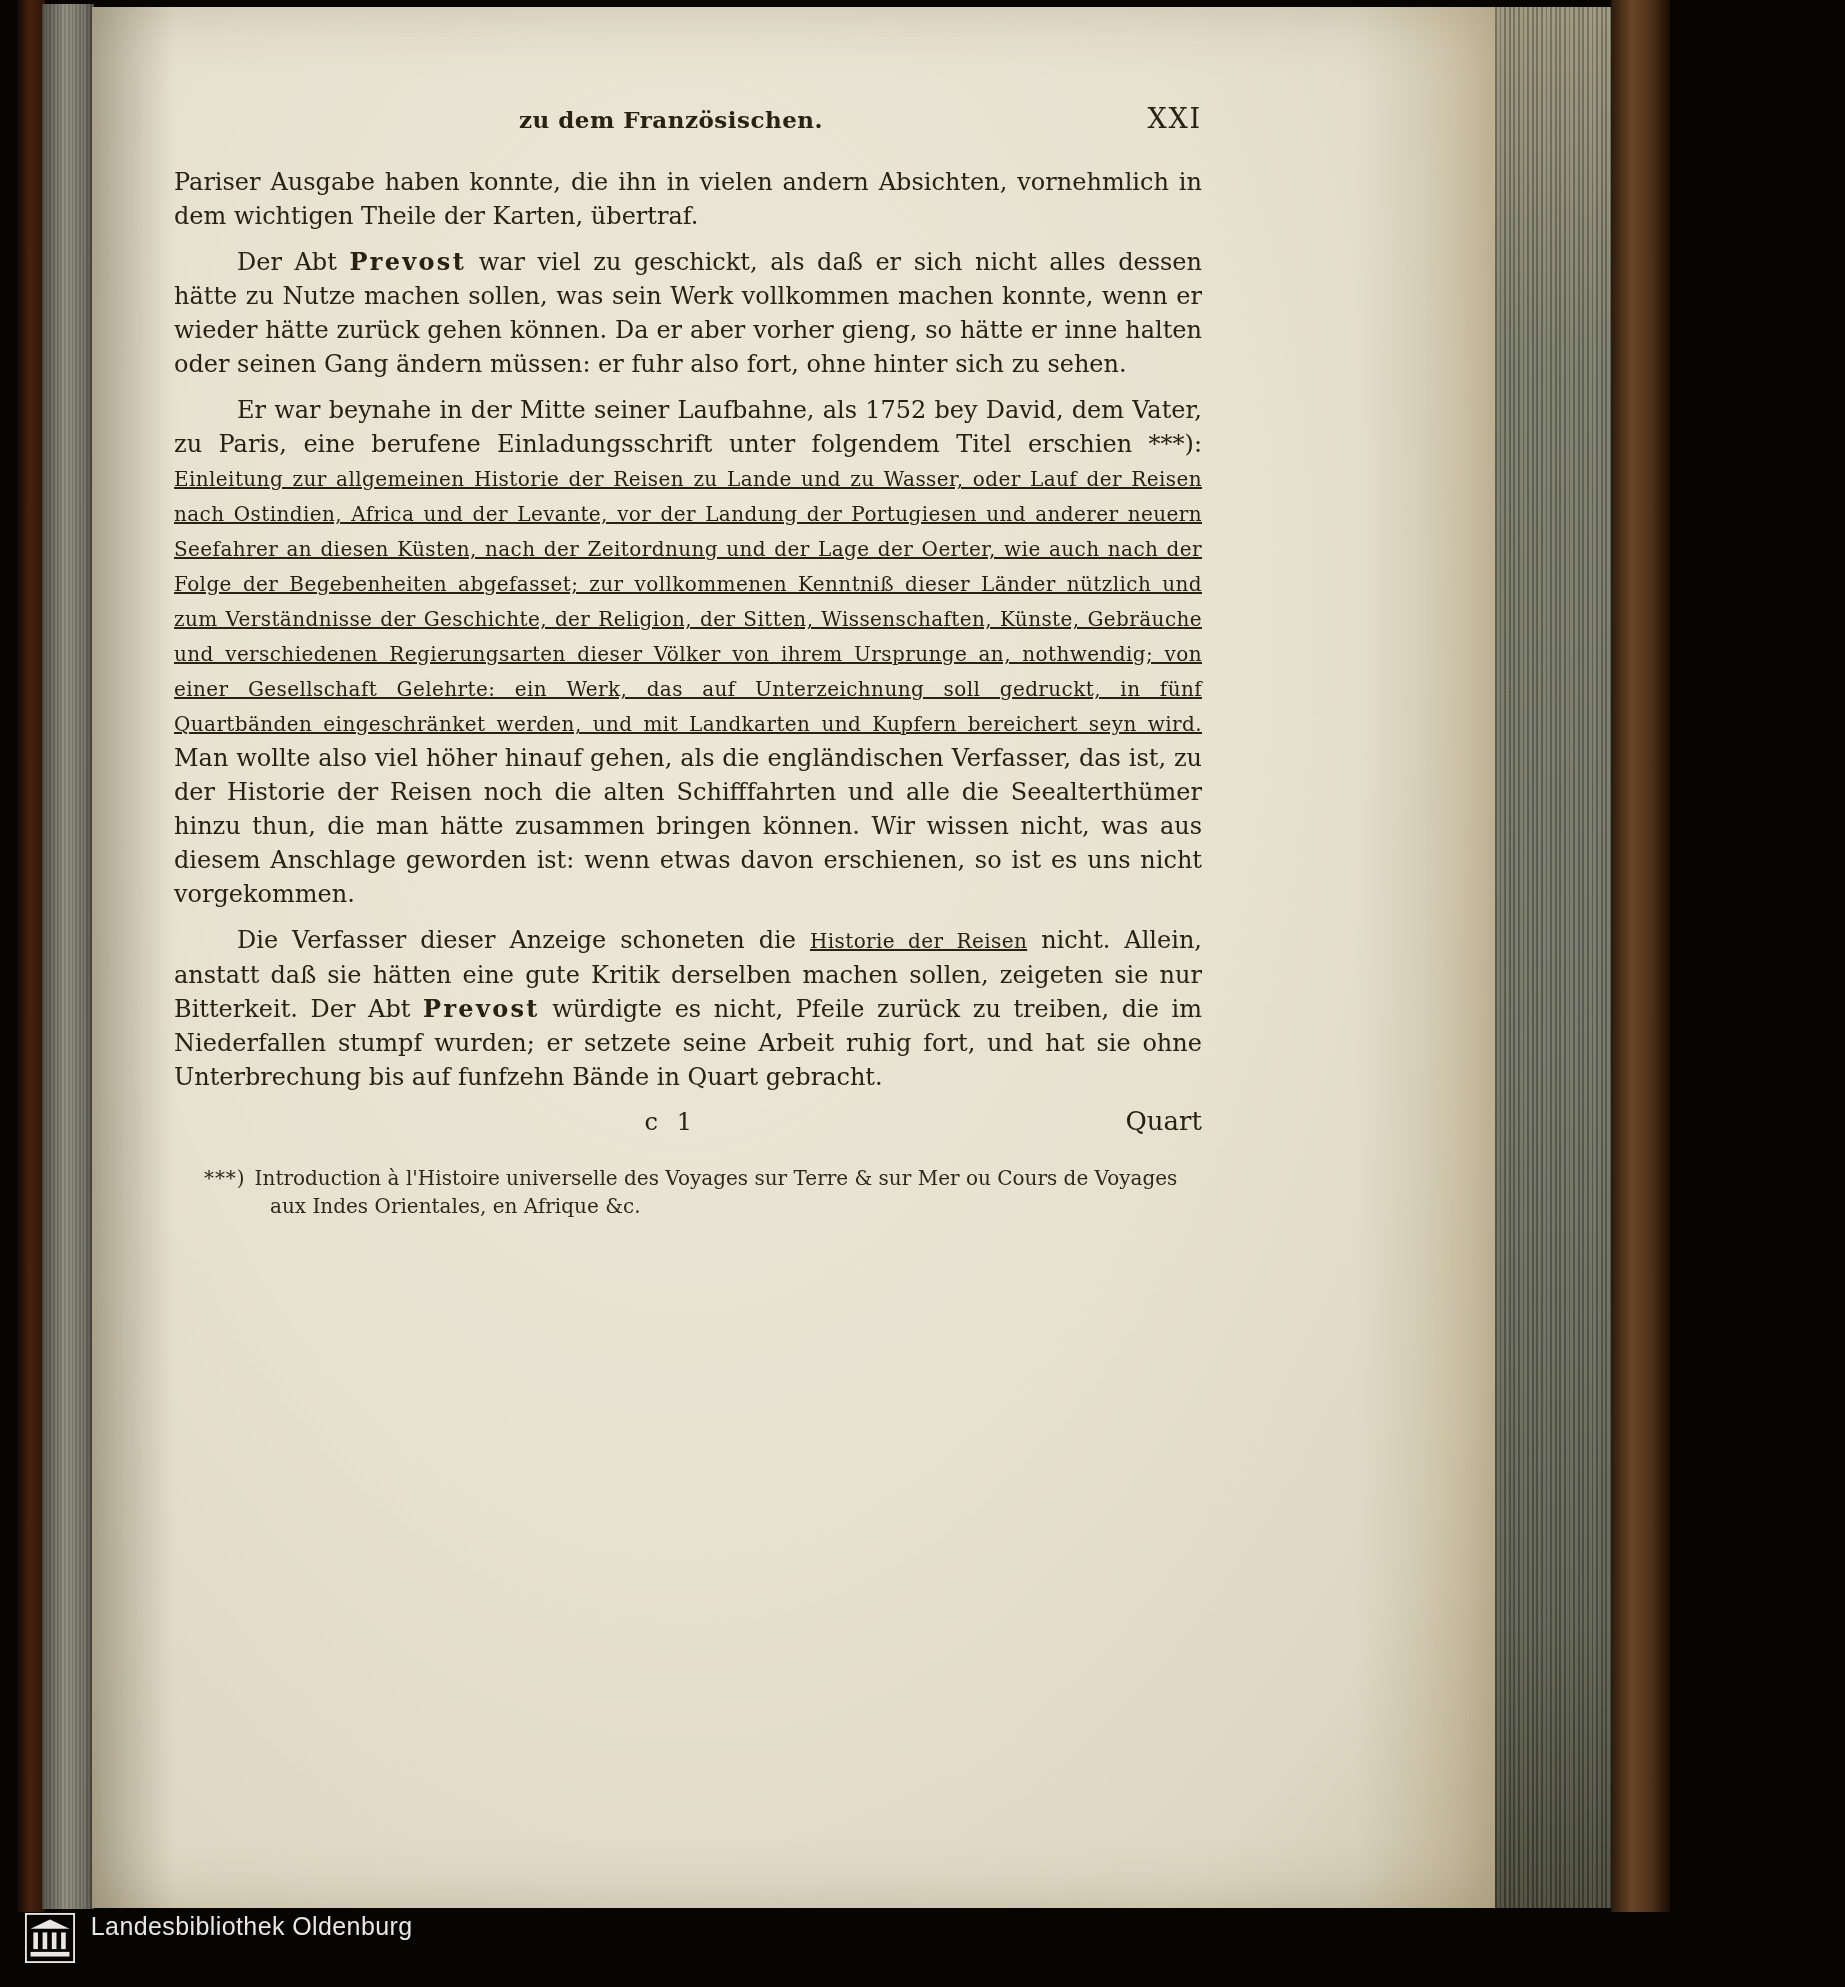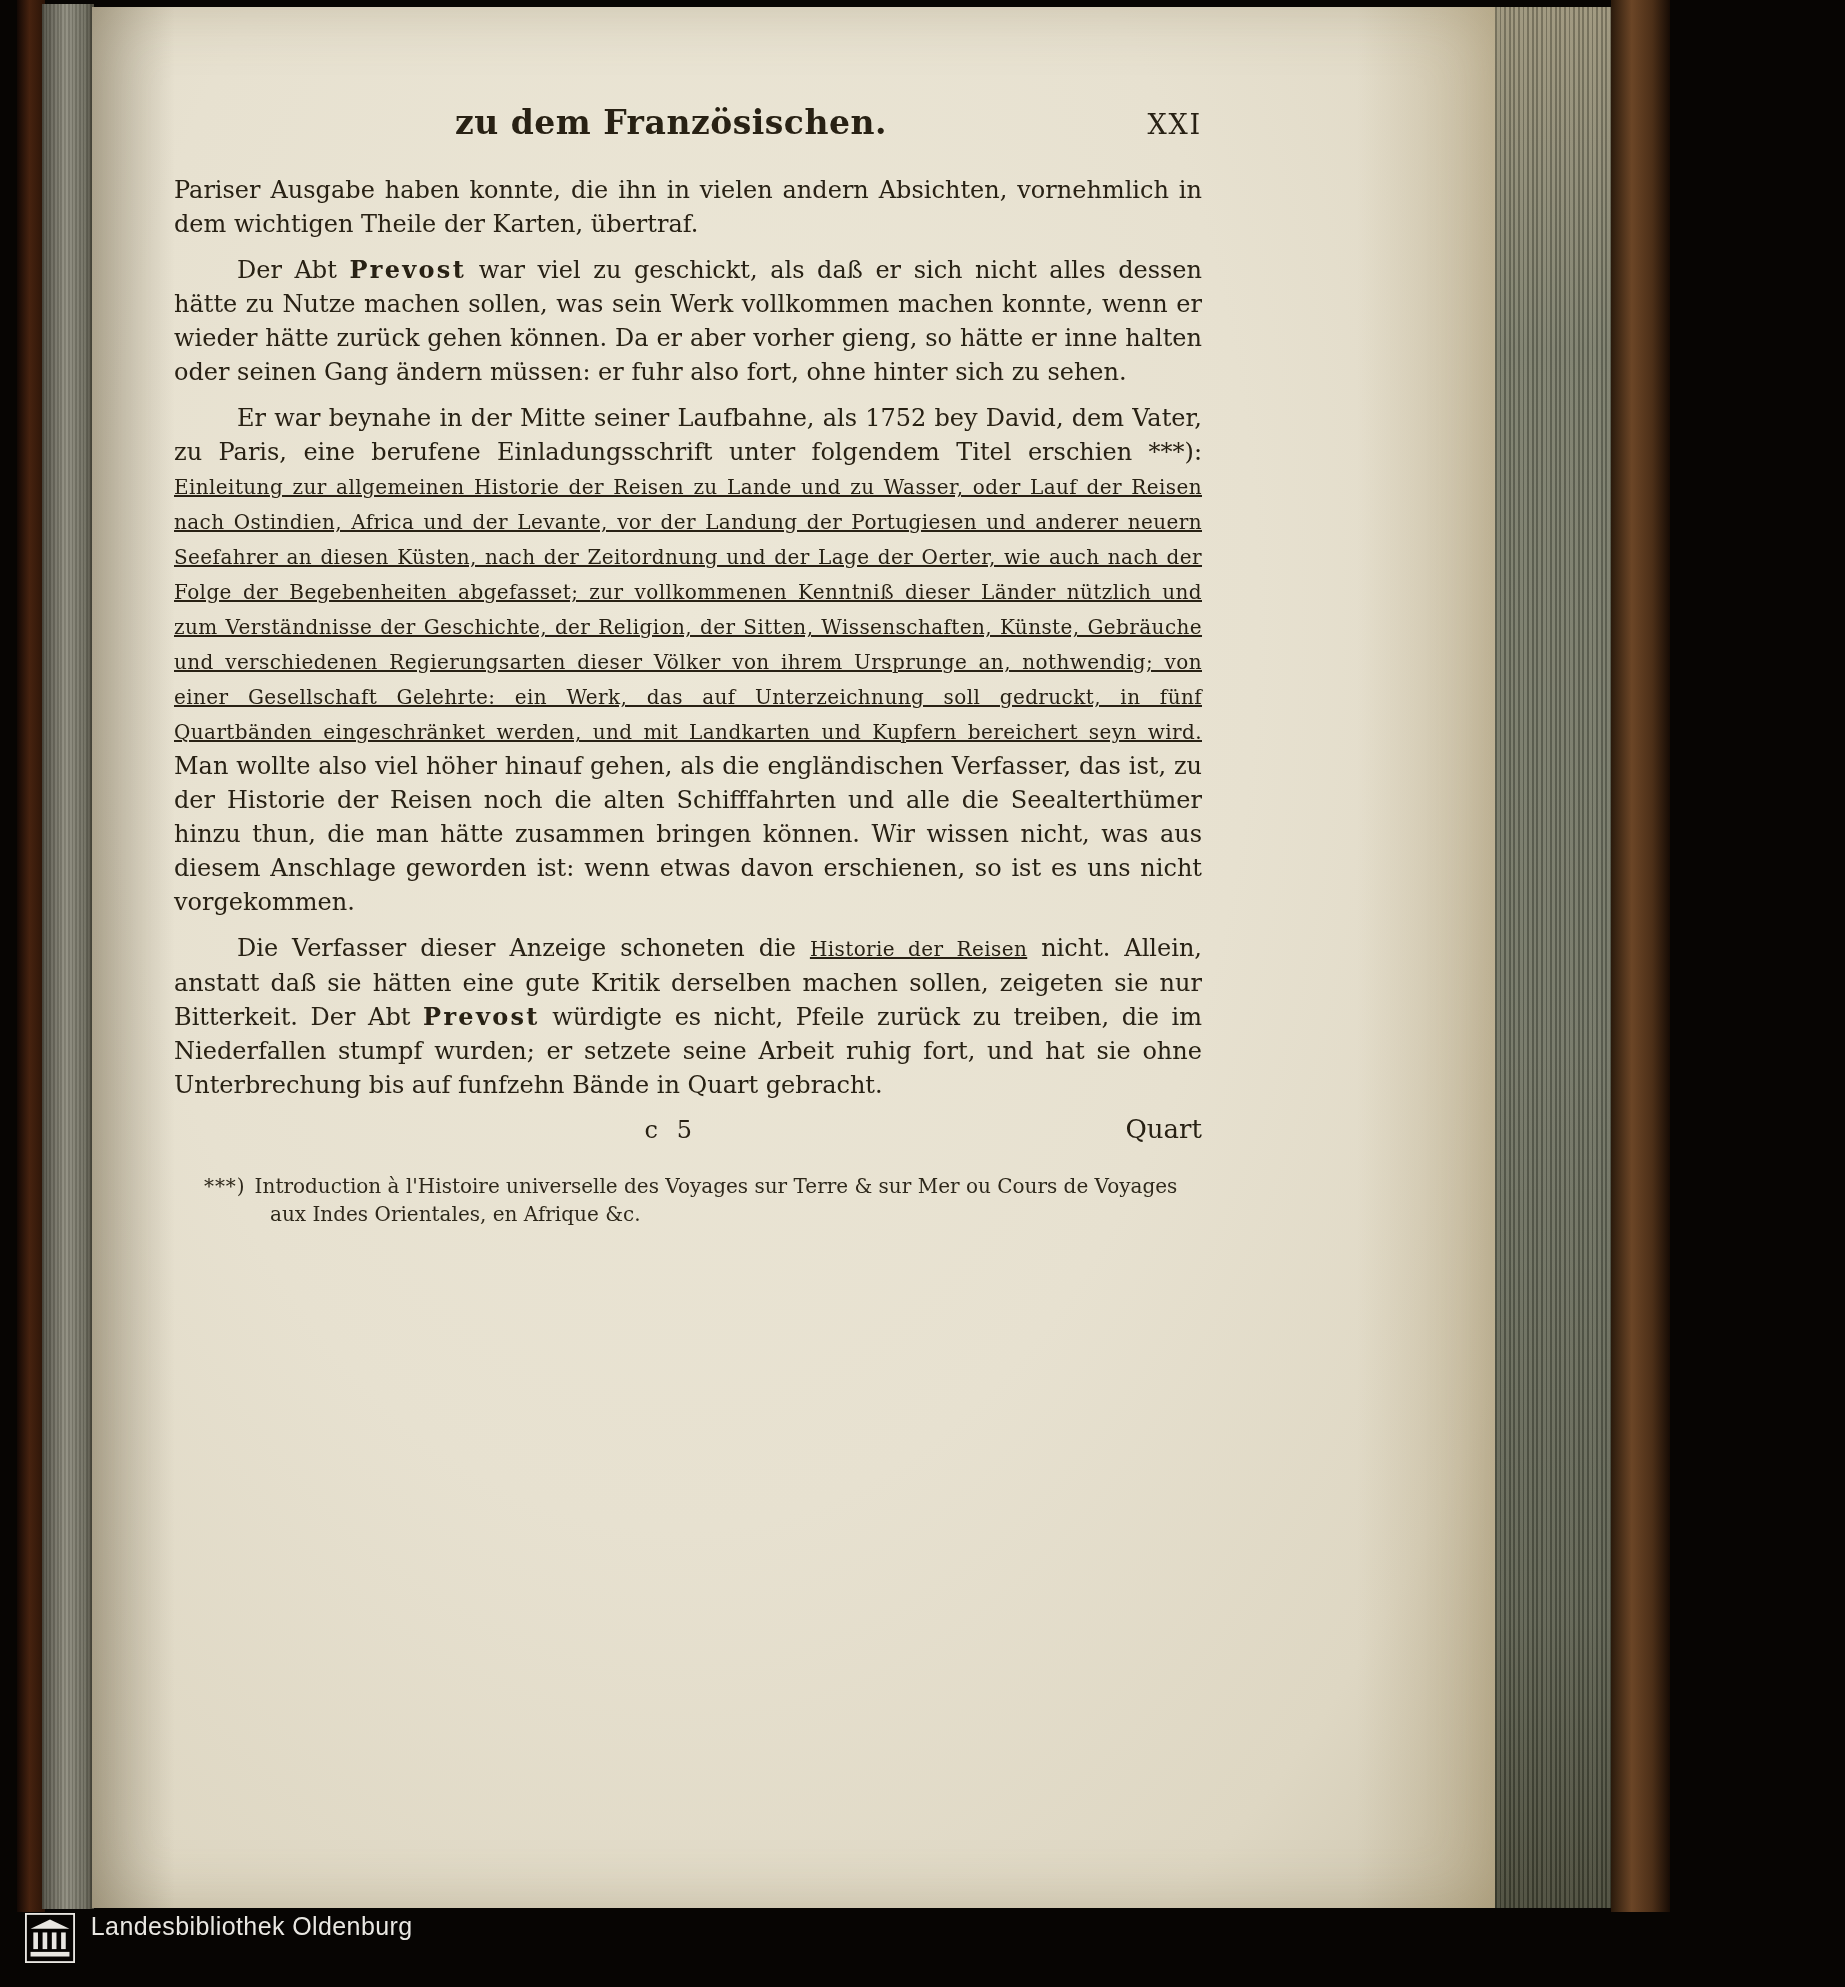--- a/index.html
+++ b/index.html
@@ -56,21 +56,21 @@
     position:relative; height:100%;
     padding:96px 293px 0 48px; 
     color:#282114;
   }
 
   .header {
     display:grid; grid-template-columns:1fr auto 1fr; align-items:baseline;
     margin-bottom:31px;
   }
   .running-title {
-    font-size:33px; font-weight:bold; letter-spacing:0.5px; white-space:nowrap;
+    font-size:23px; font-weight:bold; letter-spacing:0.5px; white-space:nowrap;
   }
   .page-number { text-align:right; font-size:27px; letter-spacing:1.8px; }
 
   .body-text { font-size:24px; line-height:34px; text-align:justify; }
   .body-text p { margin-bottom:12px;margin-left:34px; }
   .body-text p.indent { text-indent:63px; }
   .seg-normal {}
   .seg-title { font-size:20px; letter-spacing:0.4px;text-decoration:underline; }
   .seg-name  { letter-spacing:2.3px;font-weight:bold; }
 
@@ -118,21 +118,21 @@
 
       <div class="body-text">
           <p class=""><span class="seg-normal">Pariser Ausgabe haben konnte, die ihn in vielen andern Absichten, vornehmlich in dem wichtigen Theile der Karten, übertraf.</span></p>
           <p class="indent"><span class="seg-normal">Der Abt </span><span class="seg-name">Prevost</span><span class="seg-normal"> war viel zu geschickt, als daß er sich nicht alles dessen hätte zu Nutze machen sollen, was sein Werk vollkommen machen konnte, wenn er wieder hätte zurück gehen können.  Da er aber vorher gieng, so hätte er inne halten oder seinen Gang ändern müssen: er fuhr also fort, ohne hinter sich zu sehen.</span></p>
           <p class="indent"><span class="seg-normal">Er war beynahe in der Mitte seiner Laufbahne, als 1752 bey David, dem Vater, zu Paris, eine berufene Einladungsschrift unter folgendem Titel erschien ***): </span><span class="seg-title">Einleitung zur allgemeinen Historie der Reisen zu Lande und zu Wasser, oder Lauf der Reisen nach Ostindien, Africa und der Levante, vor der Landung der Portugiesen und anderer neuern Seefahrer an diesen Küsten, nach der Zeitordnung und der Lage der Oerter, wie auch nach der Folge der Begebenheiten abgefasset; zur vollkommenen Kenntniß dieser Länder nützlich und zum Verständnisse der Geschichte, der Religion, der Sitten, Wissenschaften, Künste, Gebräuche und verschiedenen Regierungsarten dieser Völker von ihrem Ursprunge an, nothwendig; von einer Gesellschaft Gelehrte: ein Werk, das auf Unterzeichnung soll gedruckt, in fünf Quartbänden eingeschränket werden, und mit Landkarten und Kupfern bereichert seyn wird.</span><span class="seg-normal">  Man wollte also viel höher hinauf gehen, als die engländischen Verfasser, das ist, zu der Historie der Reisen noch die alten Schifffahrten und alle die Seealterthümer hinzu thun, die man hätte zusammen bringen können.  Wir wissen nicht, was aus diesem Anschlage geworden ist: wenn etwas davon erschienen, so ist es uns nicht vorgekommen.</span></p>
           <p class="indent"><span class="seg-normal">Die Verfasser dieser Anzeige schoneten die </span><span class="seg-title">Historie der Reisen</span><span class="seg-normal"> nicht.  Allein, anstatt daß sie hätten eine gute Kritik derselben machen sollen, zeigeten sie nur Bitterkeit.  Der Abt </span><span class="seg-name">Prevost</span><span class="seg-normal"> würdigte es nicht, Pfeile zurück zu treiben, die im Niederfallen stumpf wurden; er setzete seine Arbeit ruhig fort, und hat sie ohne Unterbrechung bis auf funfzehn Bände in Quart gebracht.</span></p>
         </div>
 
       <div class="sig-row">
         <div></div>
-        <div class="sig-mark">c 5</div>
+        <div class="sig-mark">c 1</div>
         <div class="catchword">Quart</div>
       </div>
 
       <div class="footnote">
         <span class="fn-marker">***)</span><span>Introduction à l'Histoire universelle des Voyages sur Terre &amp; sur Mer ou Cours de Voyages aux Indes Orientales, en Afrique &amp;c.</span>
       </div>
 
     </div>
   </div>
 

